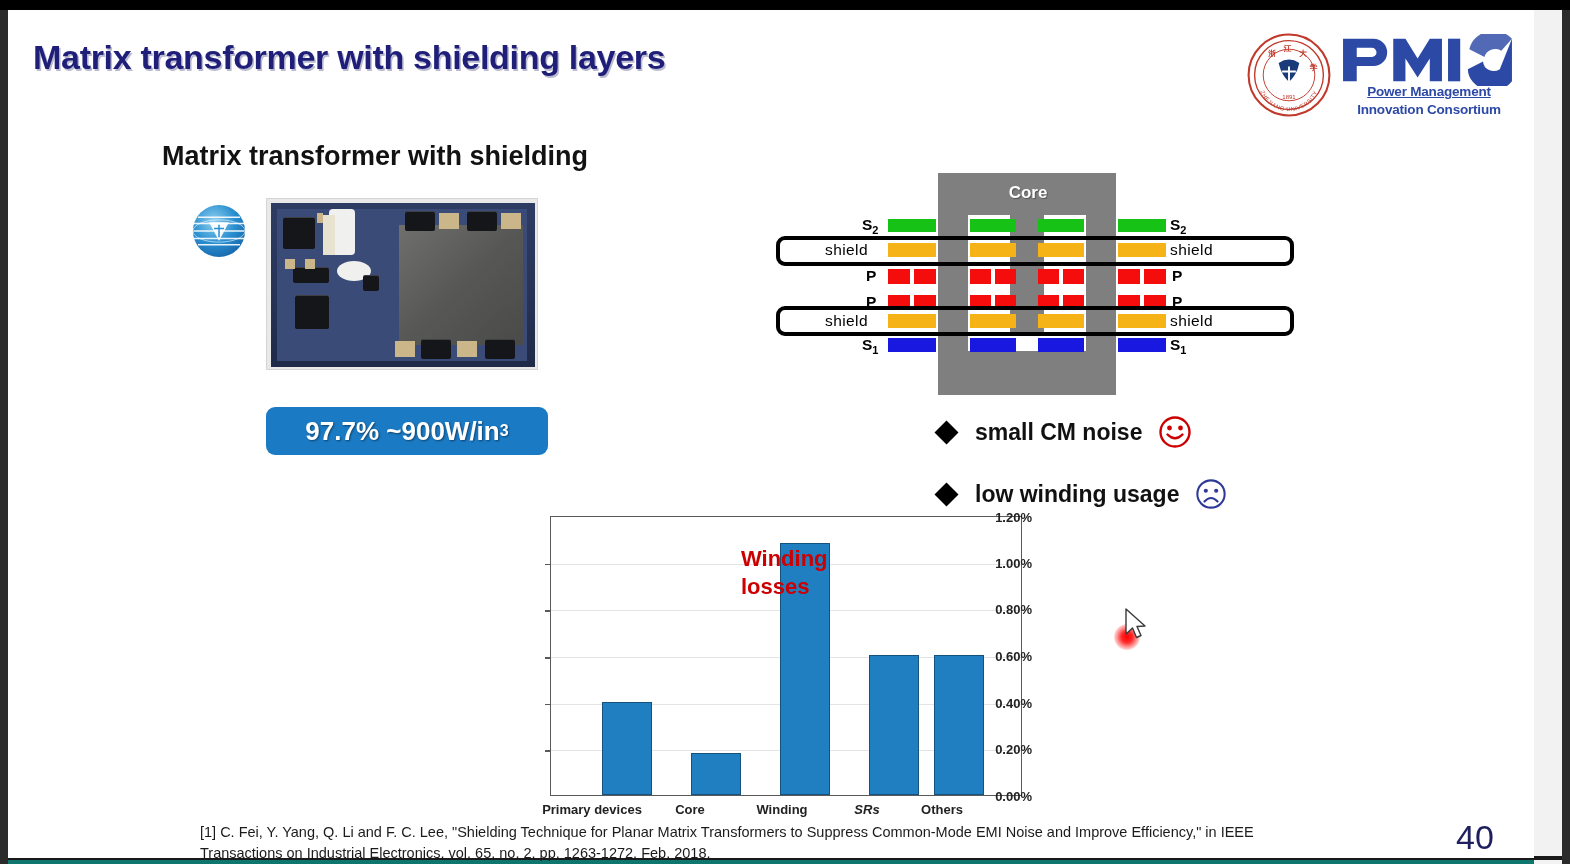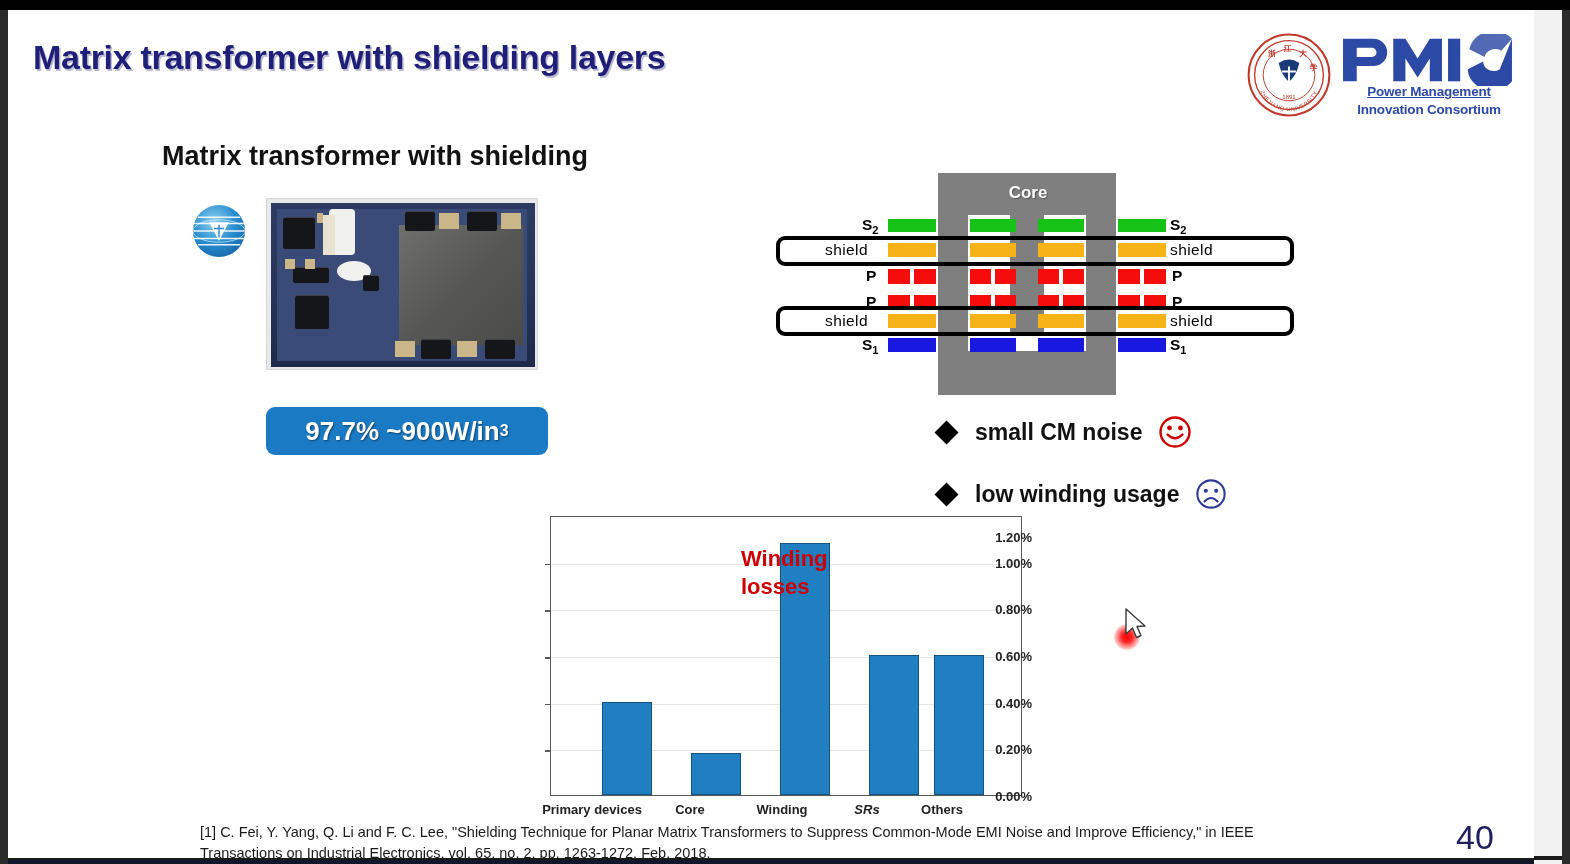--- a/index.html
+++ b/index.html
@@ -2,21 +2,21 @@
 <html><head>
 <meta charset="utf-8">
 <style>
   * { box-sizing: border-box; margin: 0; padding: 0; }
   html, body {
     width: 1570px; height: 864px;
     background: #ffffff;
     font-family: "Liberation Sans", sans-serif;
     overflow: hidden;
   }
-  #root { position: relative; width: 1570px; height: 864px; background: #0f172a; }
+  #root { position: relative; width: 1570px; height: 864px; background: #0f766e; }
 
   
   .top-bar { position:absolute; left:0; top:0; width:1570px; height:10px; background:#000; }
   .left-edge { position:absolute; left:0; top:10px; width:8px; height:854px; background:#2b2b2b; }
   .right-edge { position:absolute; left:1562px; top:10px; width:8px; height:854px; background:#2b2b2b; }
   .right-gutter { position:absolute; left:1534px; top:10px; width:28px; height:854px; background:#f2f2f2; }
   .bottom-rule { position:absolute; left:8px; top:856px; width:1554px; height:4px; background:#1a1a1a; }
 
   
   .slide { position:absolute; left:8px; top:10px; width:1526px; height:848px; background:#ffffff; }
@@ -351,21 +351,21 @@
           <div>losses</div>
         </div>
       </div>
 
       <div class="ytick-label" style="top:286px;">0.00%</div>
       <div class="ytick-label" style="top:239.3px;">0.20%</div>
       <div class="ytick-label" style="top:192.7px;">0.40%</div>
       <div class="ytick-label" style="top:146px;">0.60%</div>
       <div class="ytick-label" style="top:99.3px;">0.80%</div>
       <div class="ytick-label" style="top:52.7px;">1.00%</div>
-      <div class="ytick-label" style="top:7px;margin-top:20px;">1.20%</div>
+      <div class="ytick-label" style="top:7px;">1.20%</div>
 
       <div class="xtick-label" style="left:40px;width:140px;">Primary devices</div>
       <div class="xtick-label" style="left:178px;width:60px;">Core</div>
       <div class="xtick-label" style="left:255px;width:90px;">Winding</div>
       <div class="xtick-label" style="left:355px;width:60px;font-style:italic;">SRs</div>
       <div class="xtick-label" style="left:425px;width:70px;">Others</div>
     </div>
 
     <div class="citation">[1] C. Fei, Y. Yang, Q. Li and F. C. Lee, "Shielding Technique for Planar Matrix Transformers to Suppress Common-Mode EMI Noise and Improve Efficiency," in IEEE Transactions on Industrial Electronics, vol. 65, no. 2, pp. 1263-1272, Feb. 2018.</div>
     <div class="page-num">40</div>

